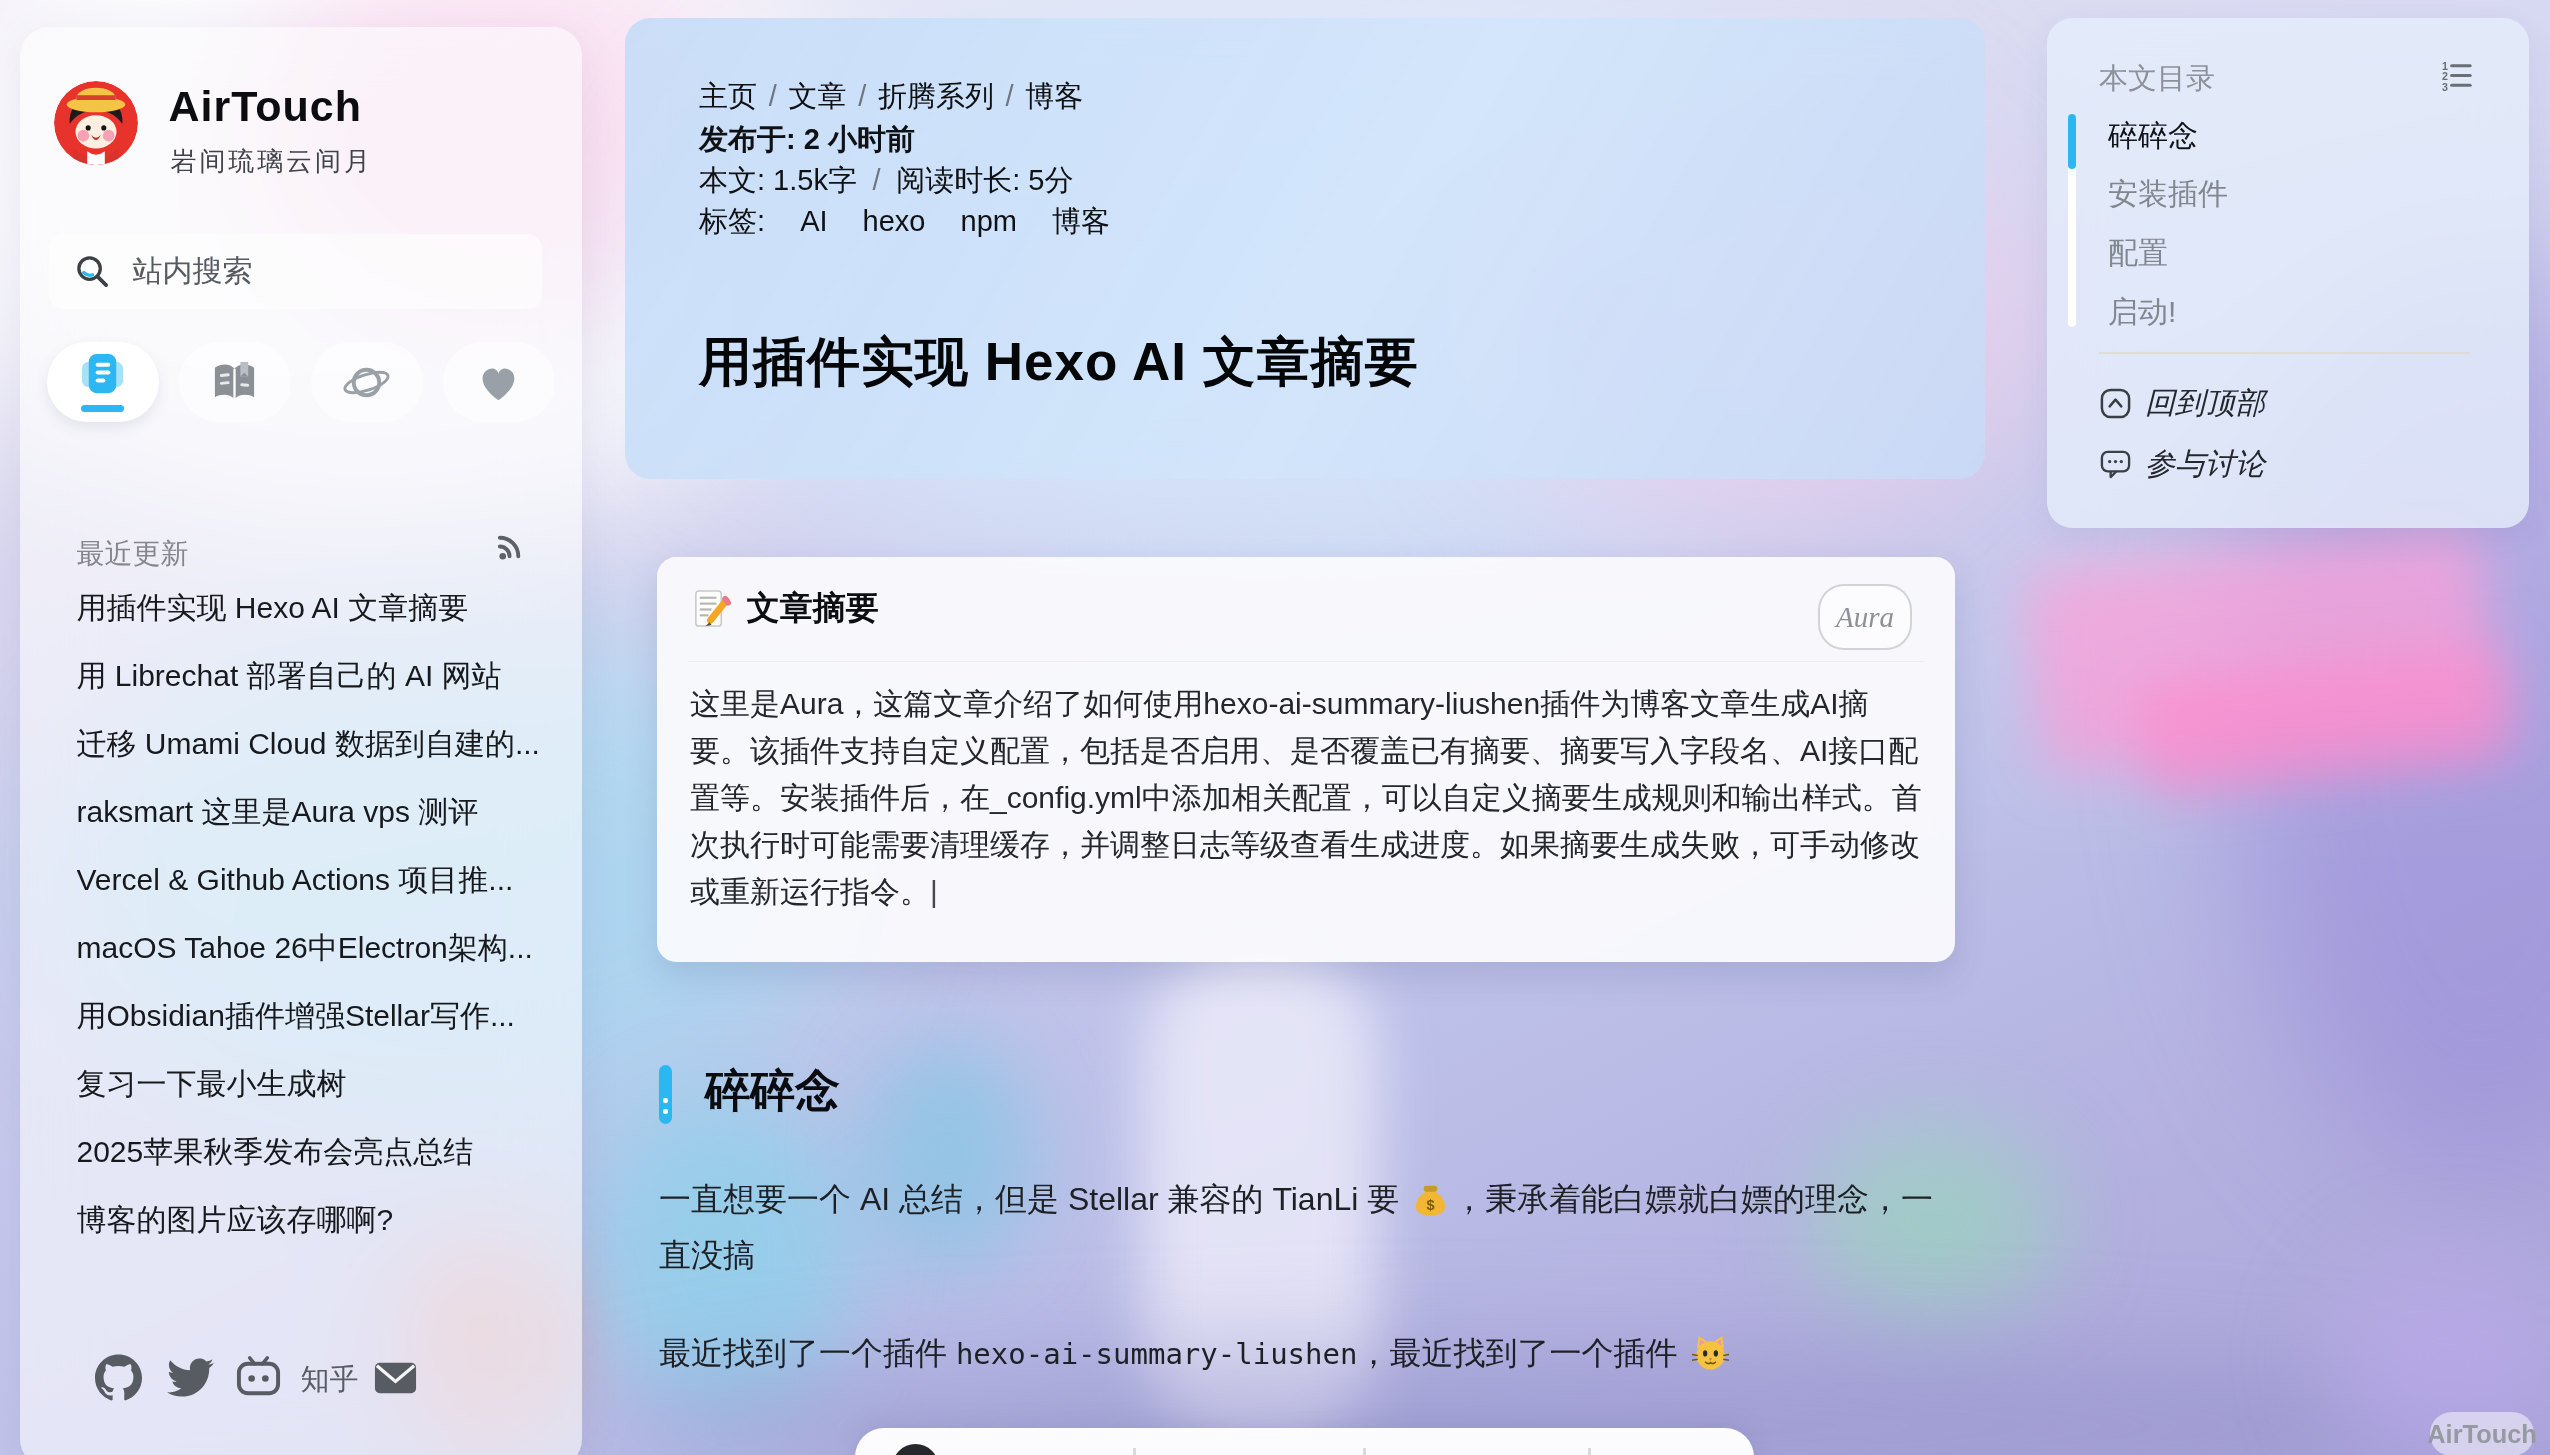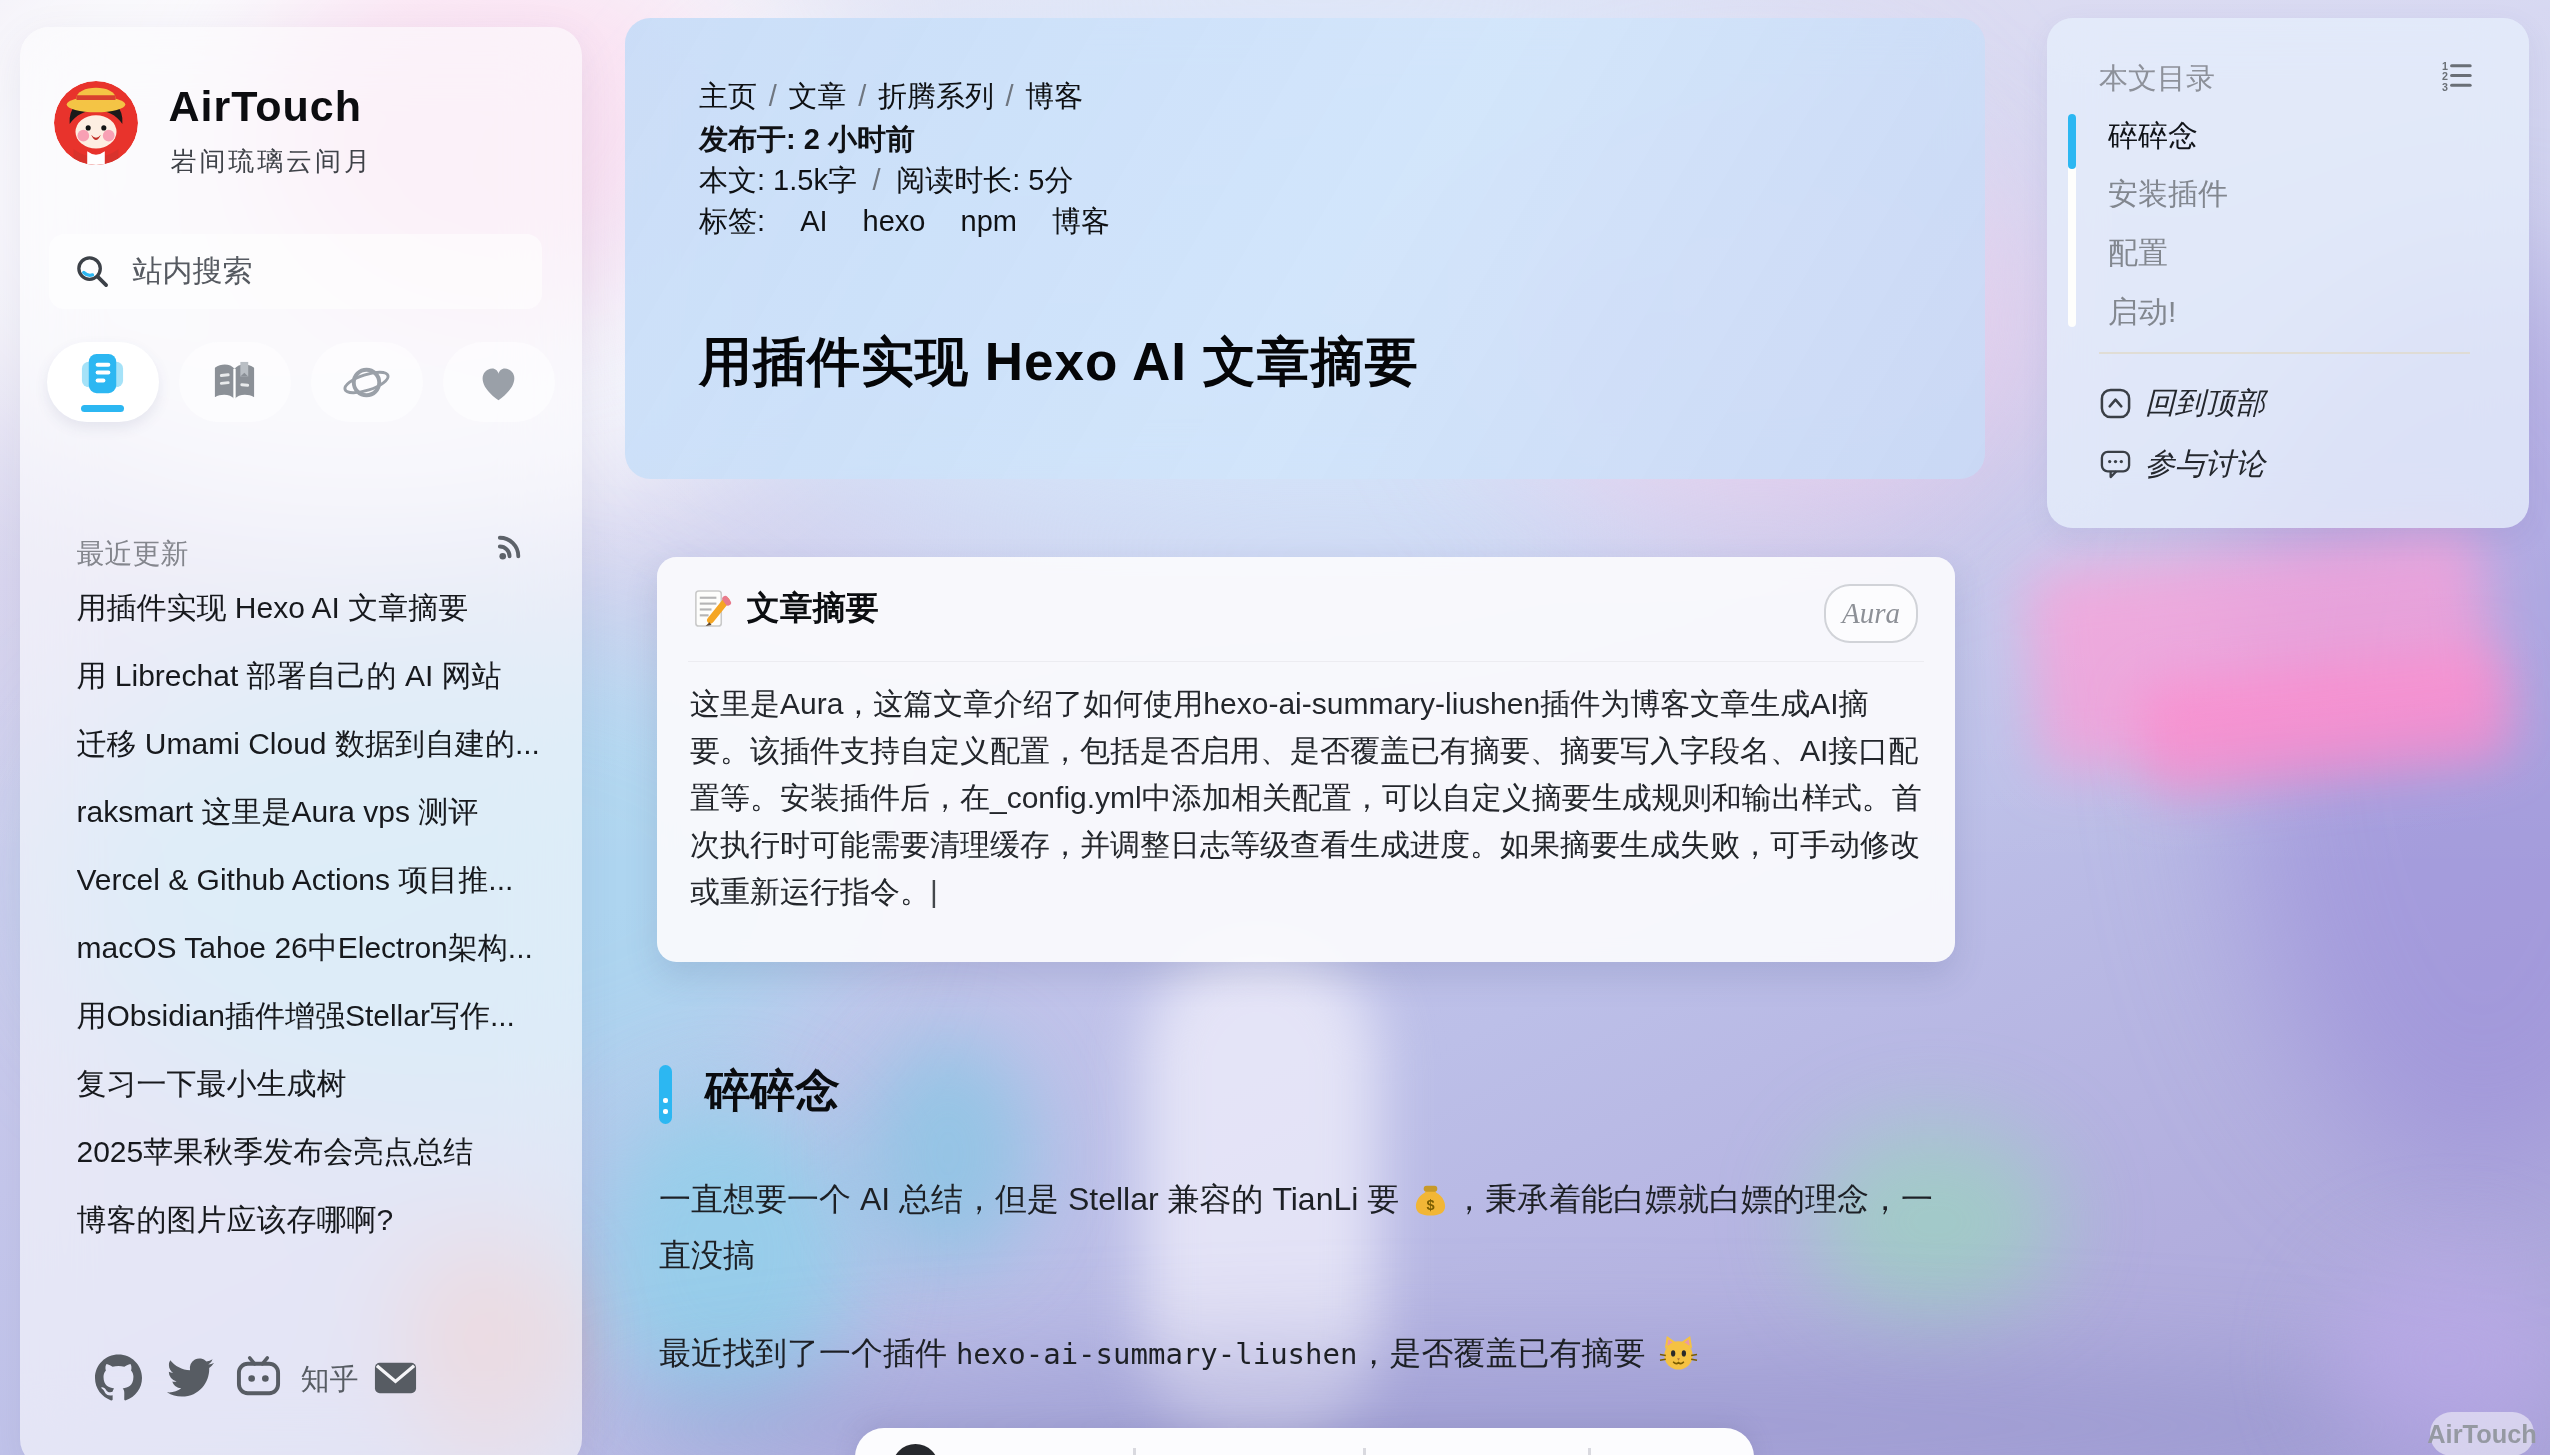--- a/index.html
+++ b/index.html
@@ -43,21 +43,21 @@
   .meta-line { position:absolute; left:74px; font-size:29px; color:#0f1114; }
   .meta-sep { color:#6f7680; margin:0 15.6px; }
   .tag { margin-left:27px; cursor:pointer; }
   .art-title { position:absolute; left:74px; top:309px; font-size:53px; font-weight:bold; color:#050608; letter-spacing:1px; }
 
   
   .summary-card { position:absolute; left:657px; top:557px; width:1298px; height:405px; border-radius:19.5px;
     background:rgba(251,251,253,0.93); box-shadow:0 13.7px 33px rgba(70,80,130,0.16); backdrop-filter:blur(9.8px); }
   .sum-head { position:absolute; left:33px; top:29px; display:flex; align-items:center; gap:13.7px; }
   .sum-title { font-size:33px; font-weight:bold; color:#0c0e11; }
-  .aura-badge { position:absolute; right:37px; top:27px; width:94px; height:59px; border-radius:26px;
+  .aura-badge { position:absolute; right:43px; top:27px; width:94px; height:66px; border-radius:26px;
     border:2px solid rgba(190,192,200,0.7); background:rgba(255,255,255,0.65);
     display:flex; align-items:center; justify-content:center;
     font-family:"Liberation Serif","DejaVu Serif",serif; font-style:italic; font-size:29px; color:#8d9097; }
   .sum-divider { position:absolute; left:31px; right:31px; top:104px; height:1px; background:#ececf1; }
   .sum-text { position:absolute; left:33px; top:123px; width:1233px; font-size:30px; line-height:47px; color:#23262b; }
   .cursor { font-weight:300; color:#44474c; }
 
   
   .sec-bar { position:absolute; left:659px; top:1065px; width:12.7px; height:59px; border-radius:6.8px; background:#2cb7f2; }
   .sec-bar i { position:absolute; left:3.9px; width:4.9px; height:4.9px; border-radius:2px; background:#fff; }
@@ -276,21 +276,21 @@
 
   <p class="para" style="top:1171px;">
     <span>一直想要一个 AI 总结，但是 Stellar 兼容的 TianLi 要 </span><svg class="inline-ic" width="37" height="37" viewBox="0 0 38 38" style="font-size:33px">
         <path d="M19,8 c-3,0 -5,2 -6,4 c-6,3 -9,9 -9,14 c0,7 6,9.5 15,9.5 s15,-2.5 15,-9.5 c0,-5 -3,-11 -9,-14 c-1,-2 -3,-4 -6,-4 z" fill="#f2b636"></path>
         <rect x="12" y="5" width="14" height="6" rx="3" fill="#c89a28"></rect>
         <text x="19" y="30" font-size="15" font-weight="bold" fill="#7a5c00" text-anchor="middle">$</text>
       </svg><span>，秉承着能白嫖就白嫖的理念，一直没搞</span>
   </p>
 
   <p class="para" style="top:1325px;">
-    <span>最近找到了一个插件 </span><span class="code">hexo-ai-summary-liushen</span><span>，是否覆盖已有摘要 </span><svg class="inline-ic" width="41" height="39" viewBox="0 0 42 40">
+    <span>最近找到了一个插件 </span><span class="code">hexo-ai-summary-liushen</span><span>，最近找到了一个插件 </span><svg class="inline-ic" width="41" height="39" viewBox="0 0 42 40">
         <polygon points="7,16 9,3 19,10" fill="#f5c242"></polygon>
         <polygon points="35,16 33,3 23,10" fill="#f5c242"></polygon>
         <polygon points="9.5,13 10.5,6.5 16,10.5" fill="#e89aa8"></polygon>
         <polygon points="32.5,13 31.5,6.5 26,10.5" fill="#e89aa8"></polygon>
         <circle cx="21" cy="23" r="14.5" fill="#f5c242"></circle>
         <ellipse cx="15.5" cy="21" rx="2.2" ry="3.2" fill="#2a2a2a"></ellipse>
         <ellipse cx="26.5" cy="21" rx="2.2" ry="3.2" fill="#2a2a2a"></ellipse>
         <polygon points="19.5,26 22.5,26 21,28.5" fill="#b0793c"></polygon>
         <path d="M16,30 Q18.5,32.5 21,30.5 Q23.5,32.5 26,30" fill="none" stroke="#7a5c00" stroke-width="1.8" stroke-linecap="round"></path>
         <line x1="2" y1="22" x2="8" y2="23" stroke="#7a5c00" stroke-width="1.5"></line>

